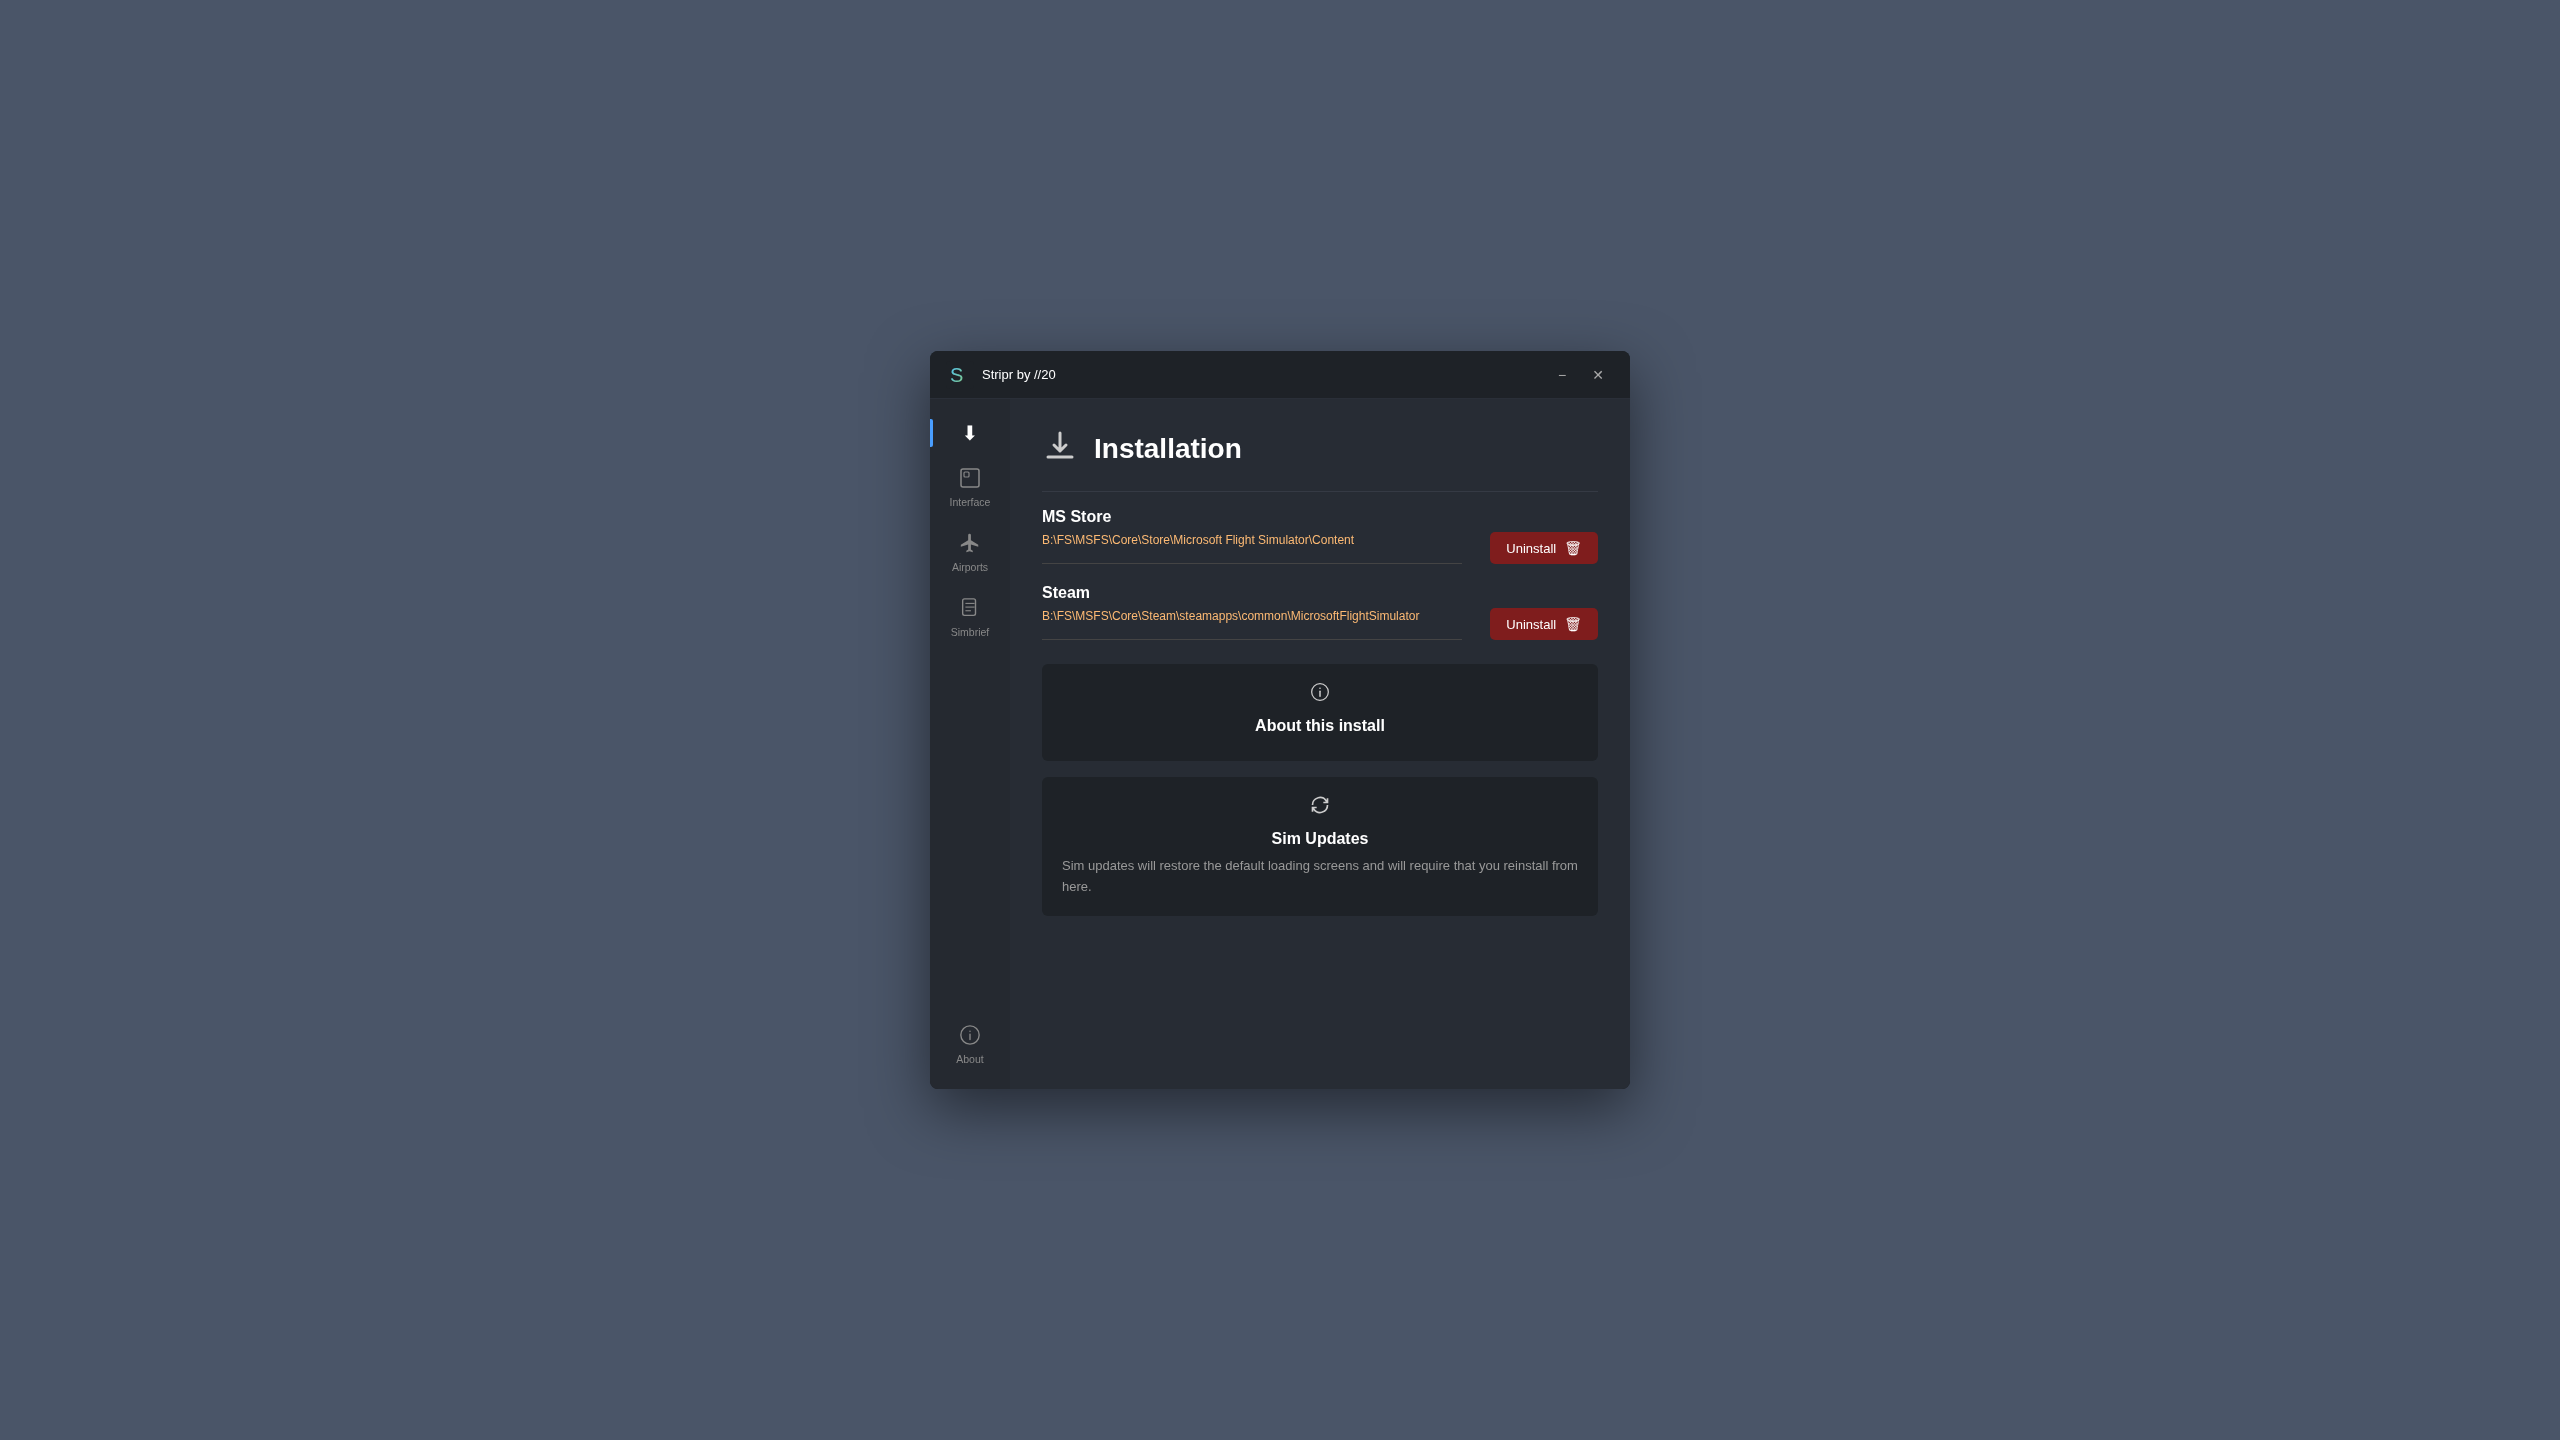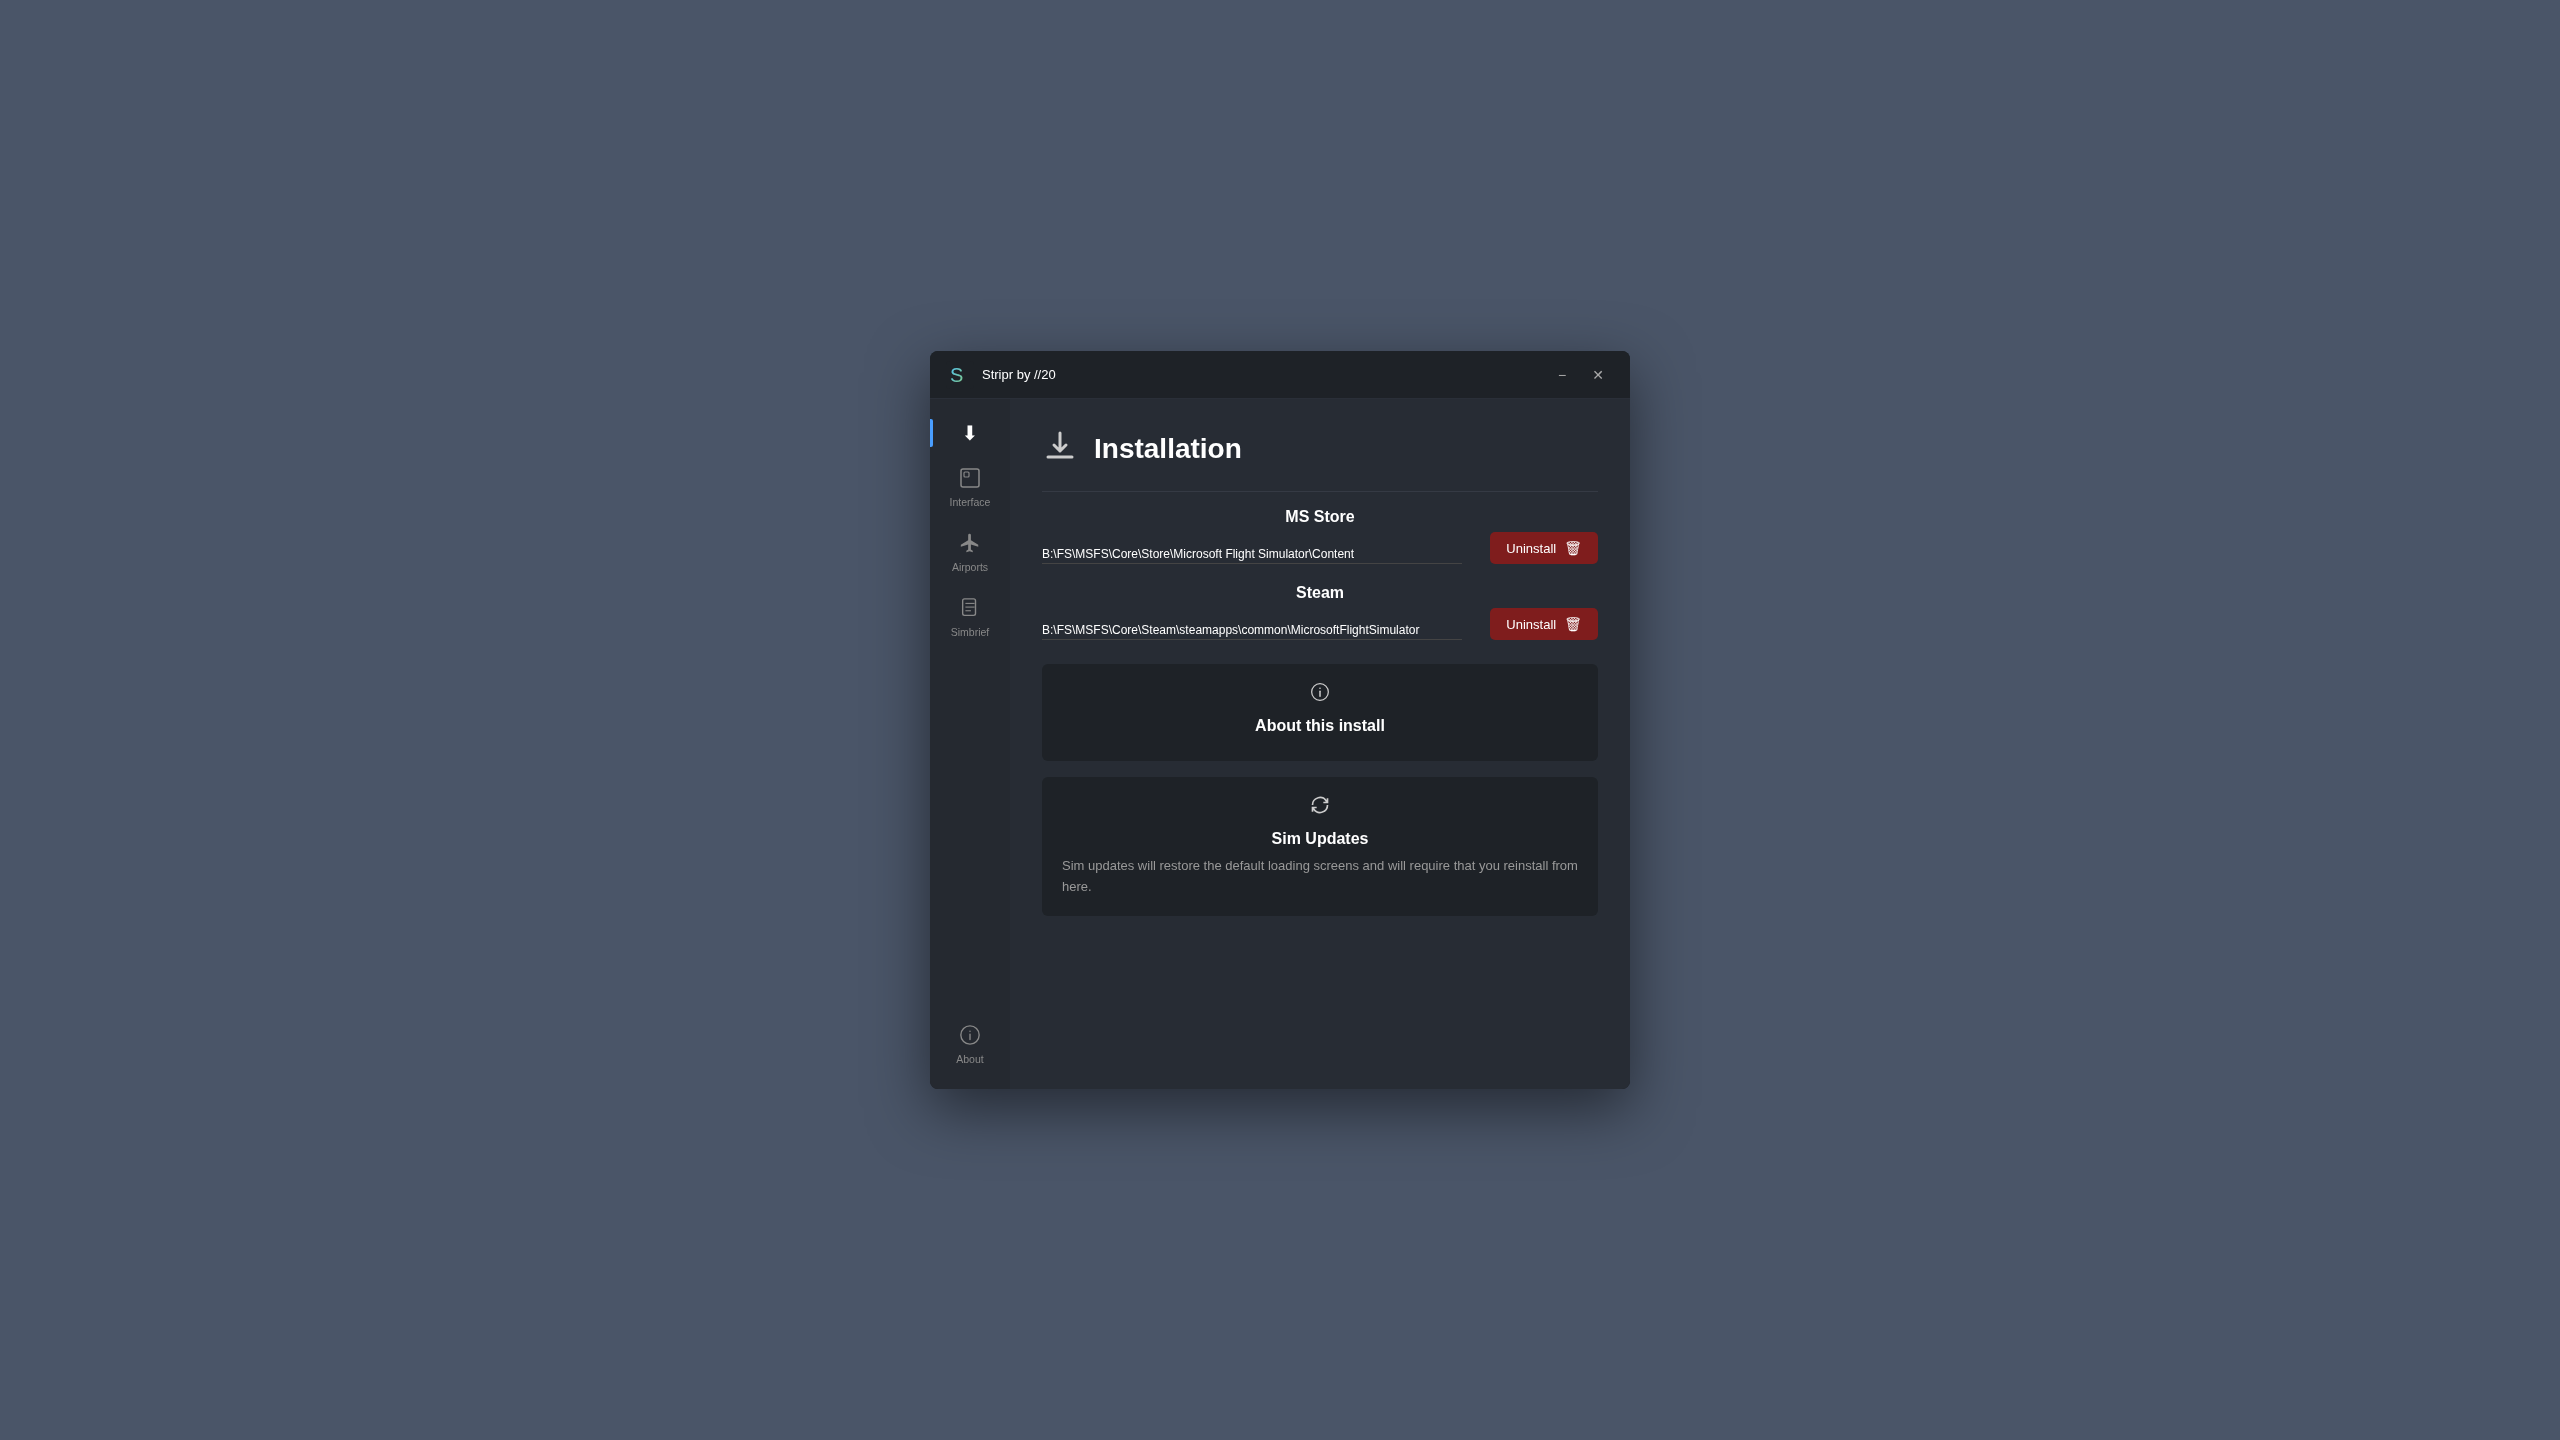--- a/index.html
+++ b/index.html
@@ -154,35 +154,35 @@
       margin-bottom: 24px;
     }
 
     .install-entry {
       margin-bottom: 20px;
     }
 
     .install-entry-header {
       display: flex;
       align-items: center;
-      justify-content: center;
+      justify-content: flex-start;
       margin-bottom: 6px;
     }
 
     .install-label {
       font-size: 16px;
       font-weight: 700;
       color: #ffffff;
     }
 
     .install-path {
       font-size: 12px;
-      color: #ffffff;
+      color: #fdba74;
       border-bottom: 1px solid #444;
-      padding-bottom: 0;
+      padding-bottom: 14px;
       margin-right: 16px;
       flex: 1;
       line-height: 1.4;
     }
 
     .install-row {
       display: flex;
       align-items: flex-end;
       gap: 12px;
     }

